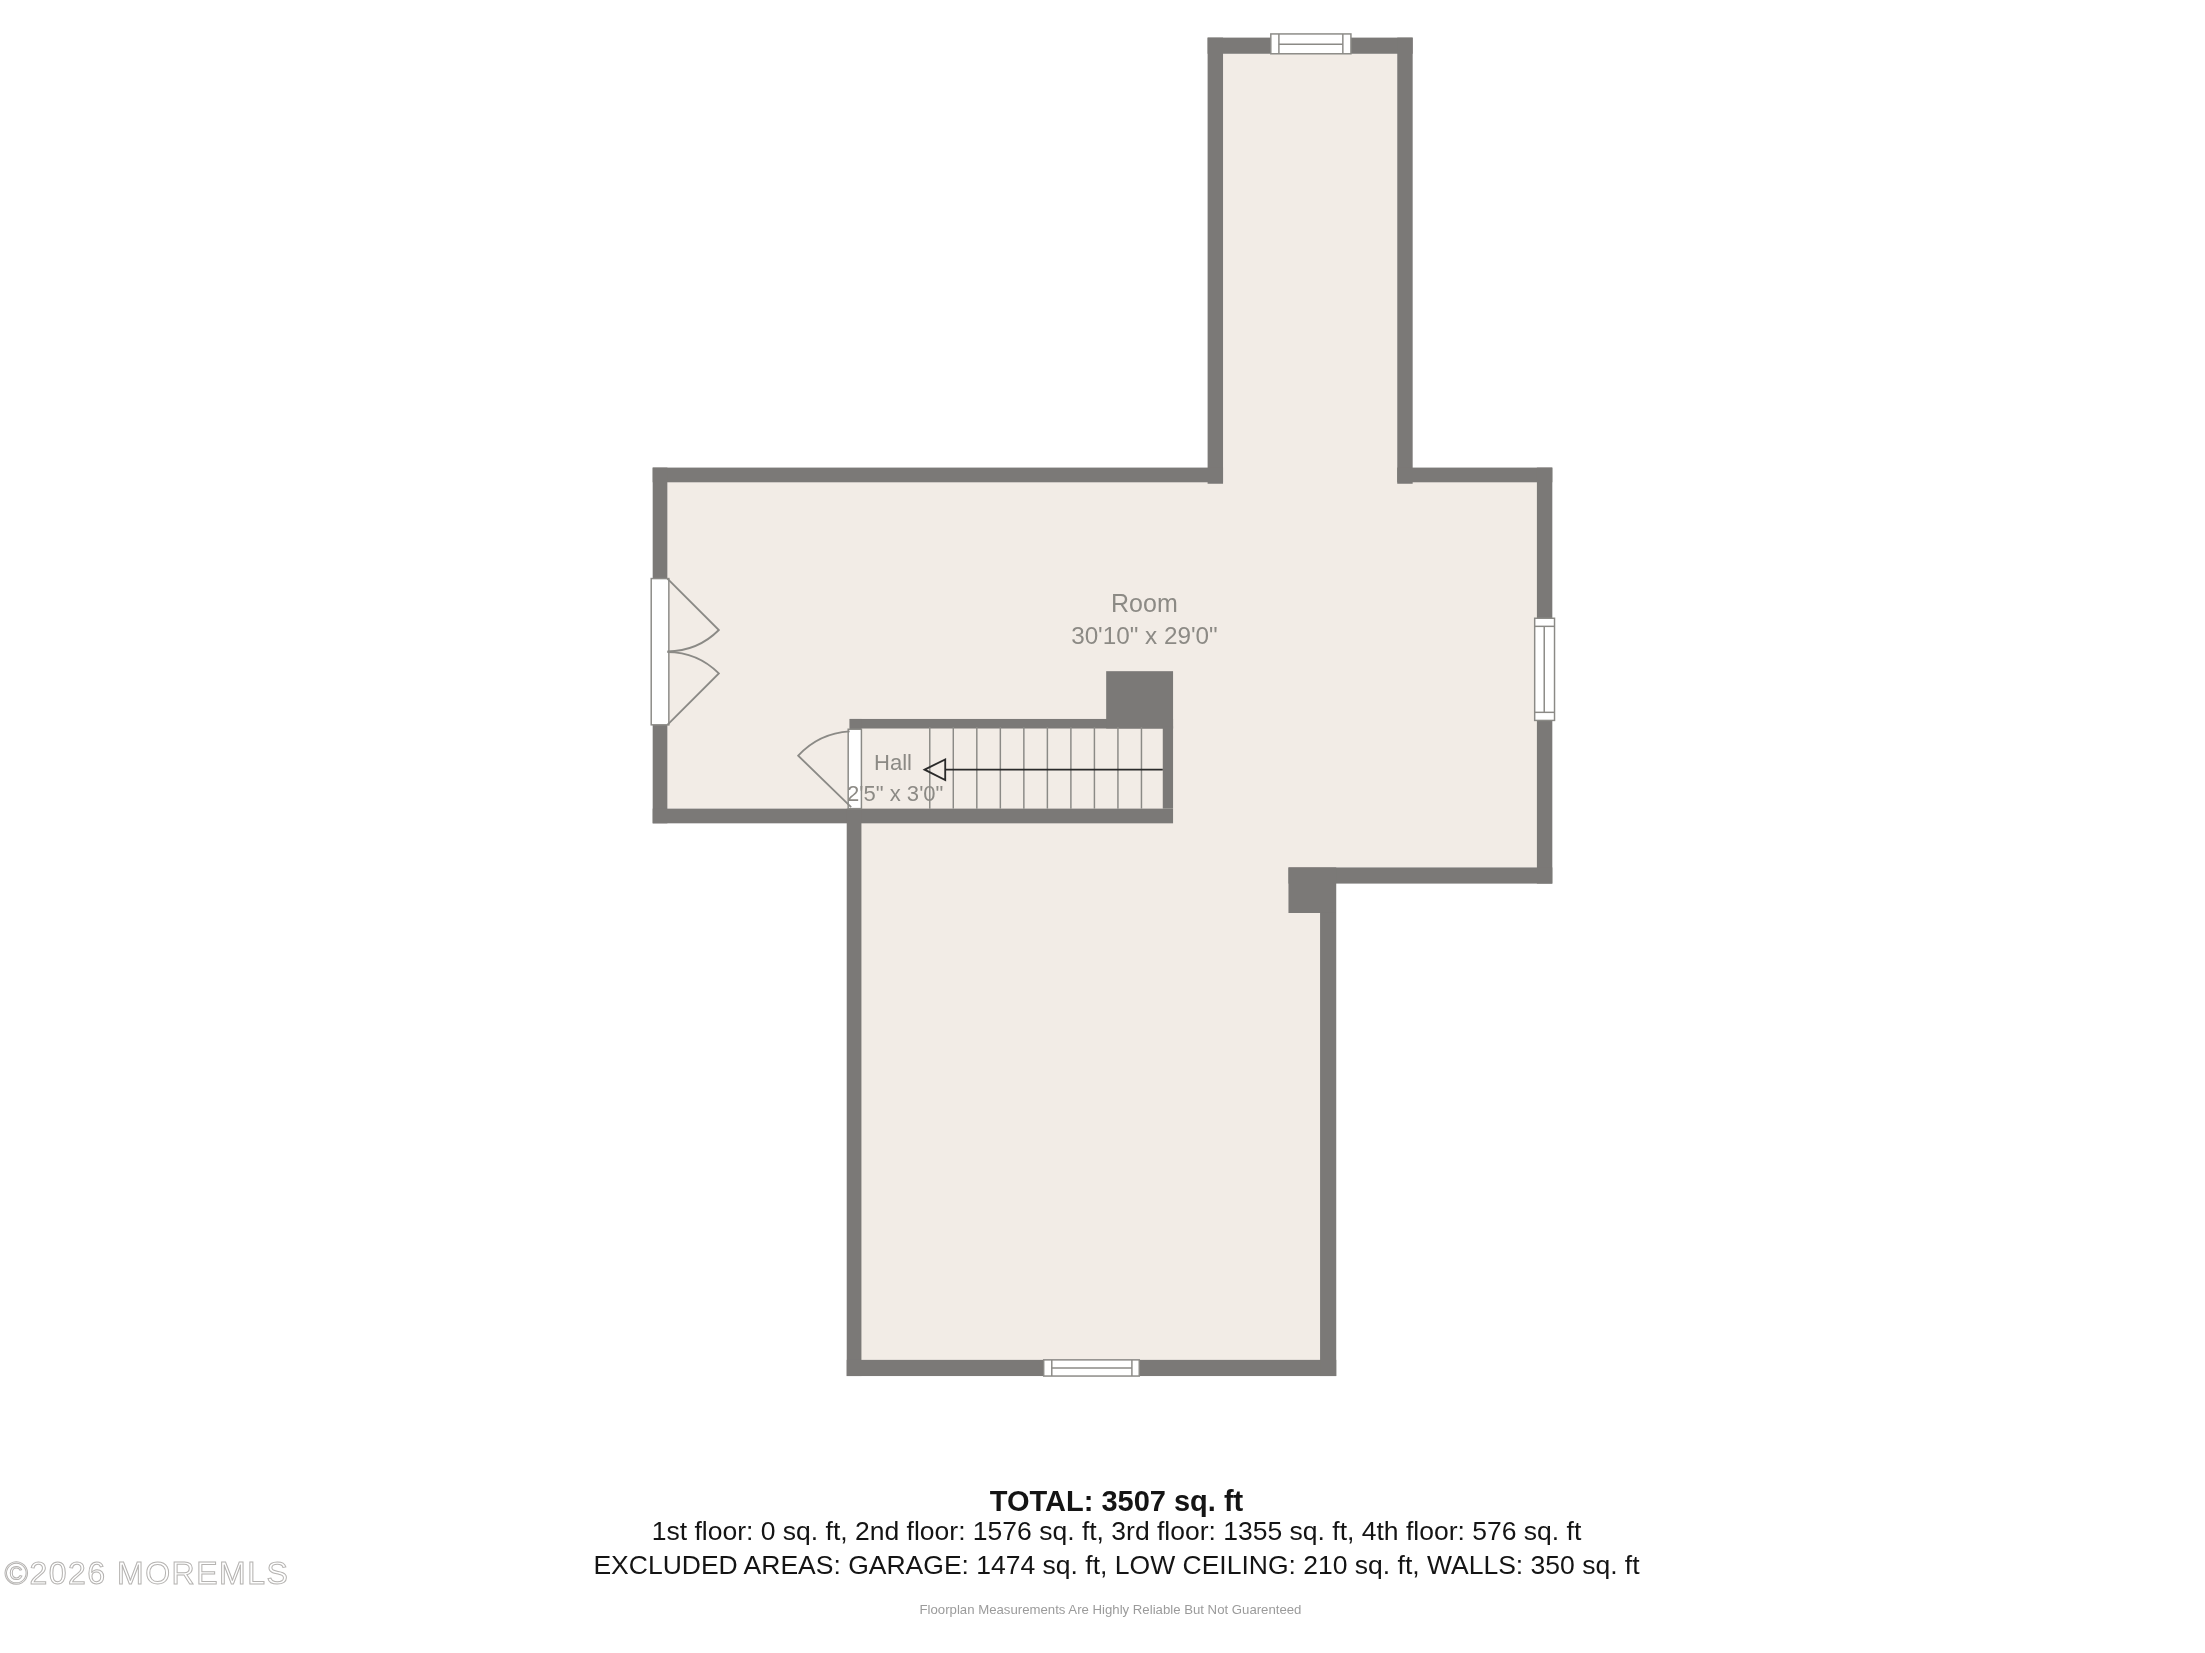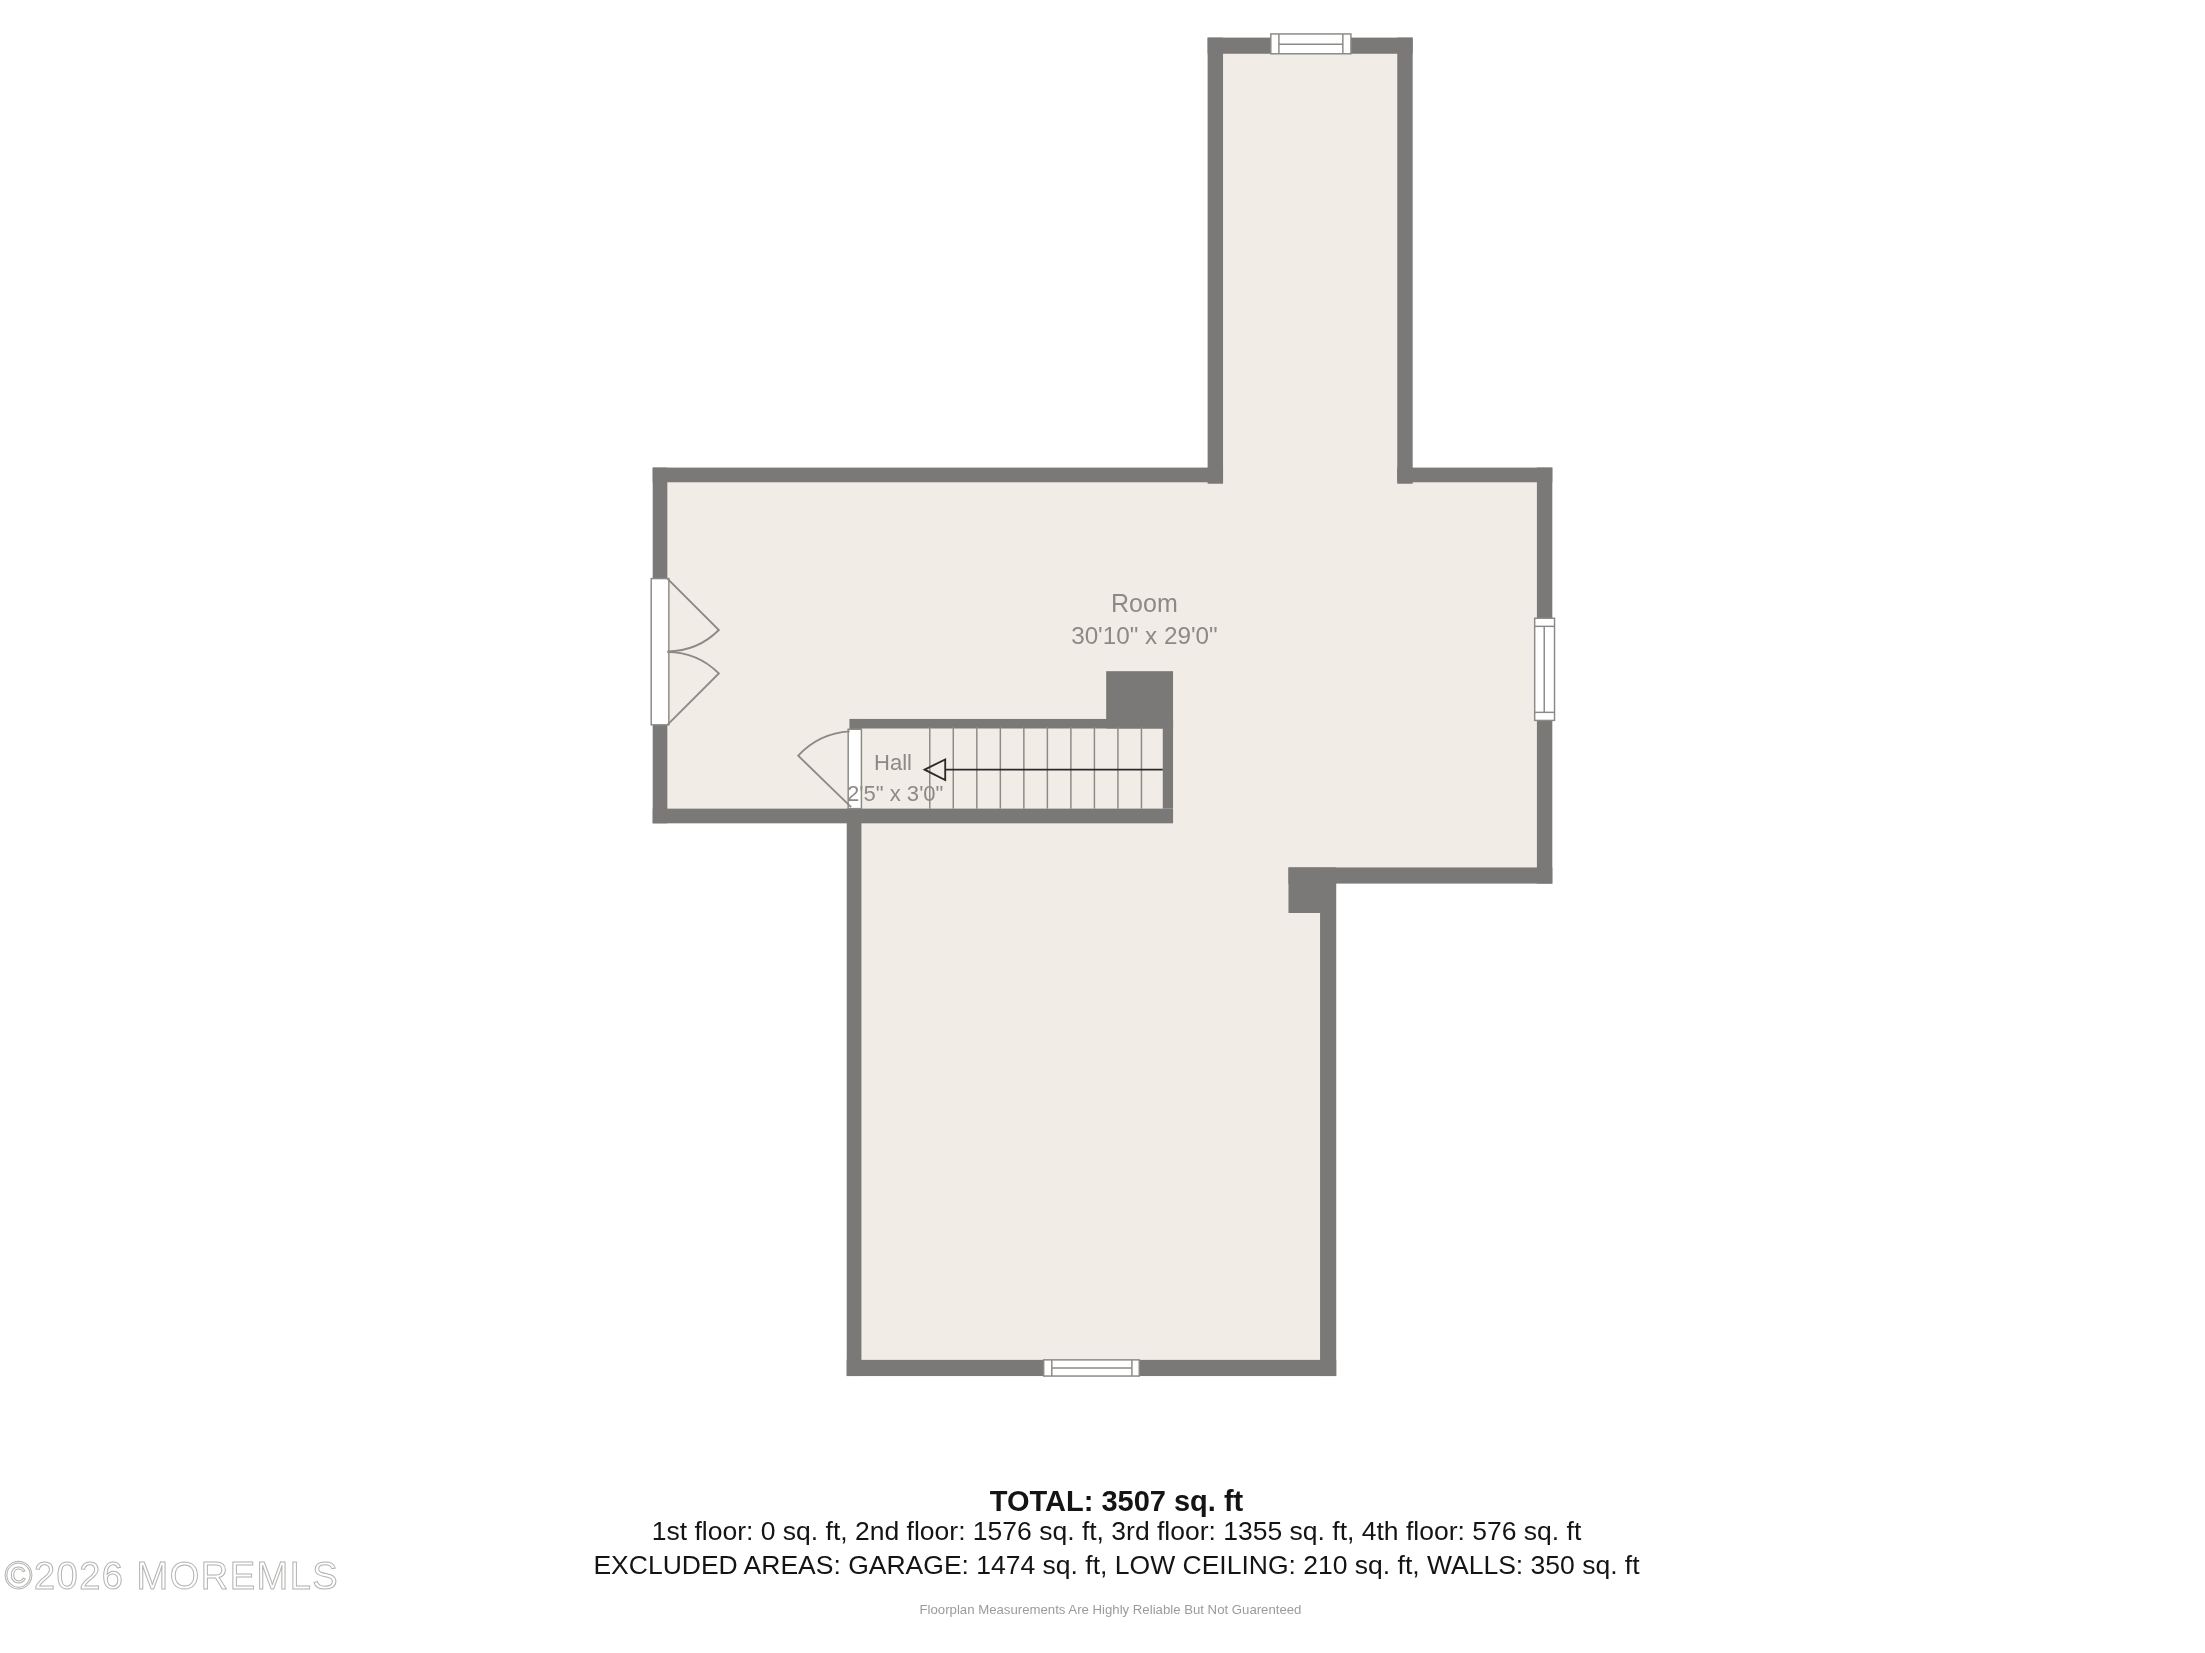--- a/index.html
+++ b/index.html
@@ -37,21 +37,21 @@
   }
   .summary-total{top:1485px;font-size:29px;font-weight:bold;}
   .summary-floors{top:1516px;font-size:26.5px;}
   .summary-excluded{top:1550px;font-size:26.5px;}
   .disclaimer{
     position:absolute;left:8px;top:1602px;width:2205px;
     text-align:center;font-size:13.2px;color:var(--muted);
   }
   .watermark{
     position:absolute;left:4.4px;top:1555px;
-    font-size:38px;letter-spacing:1.5px;
+    font-size:32px;letter-spacing:1.5px;
     color:transparent;
     -webkit-text-stroke:1px var(--watermark);
     white-space:nowrap;
   }
 </style>
 </head>
 <body>
 
 <svg class="plan-svg" viewBox="0 0 3000 2250" aria-hidden="true">
 

